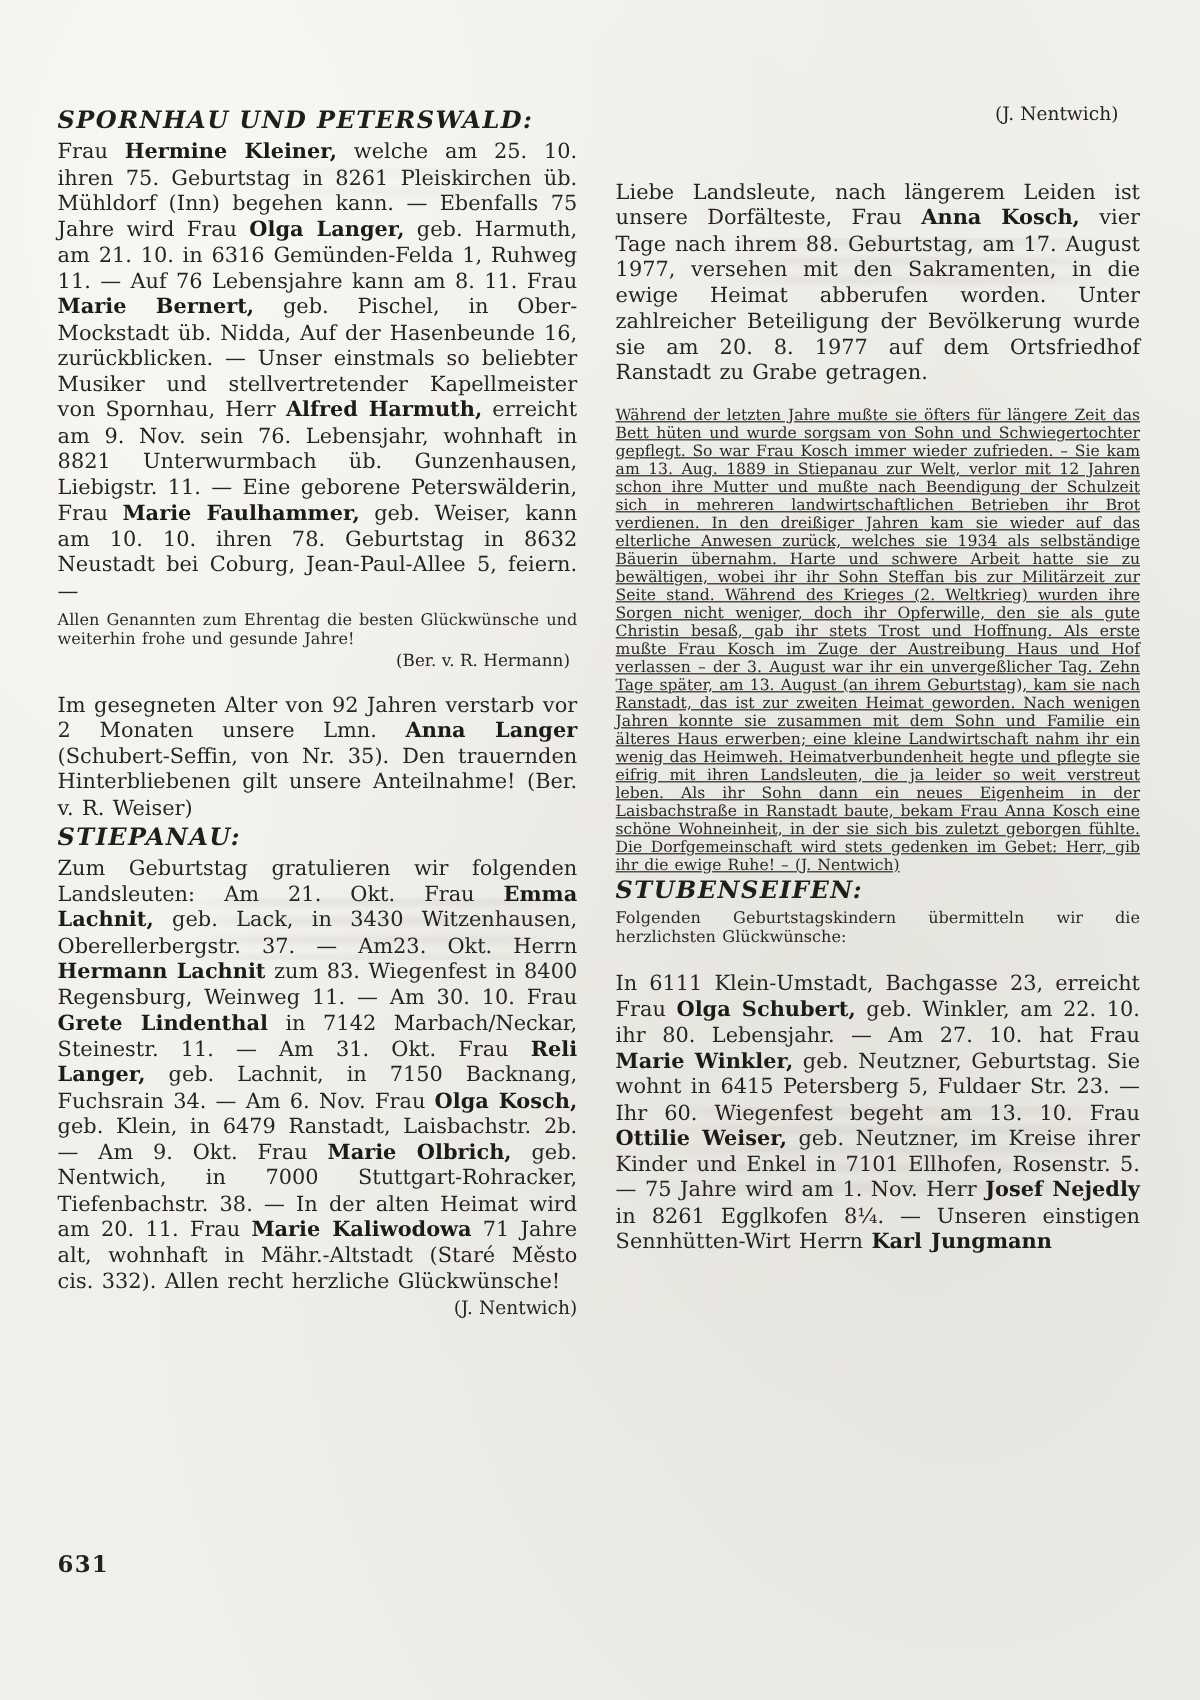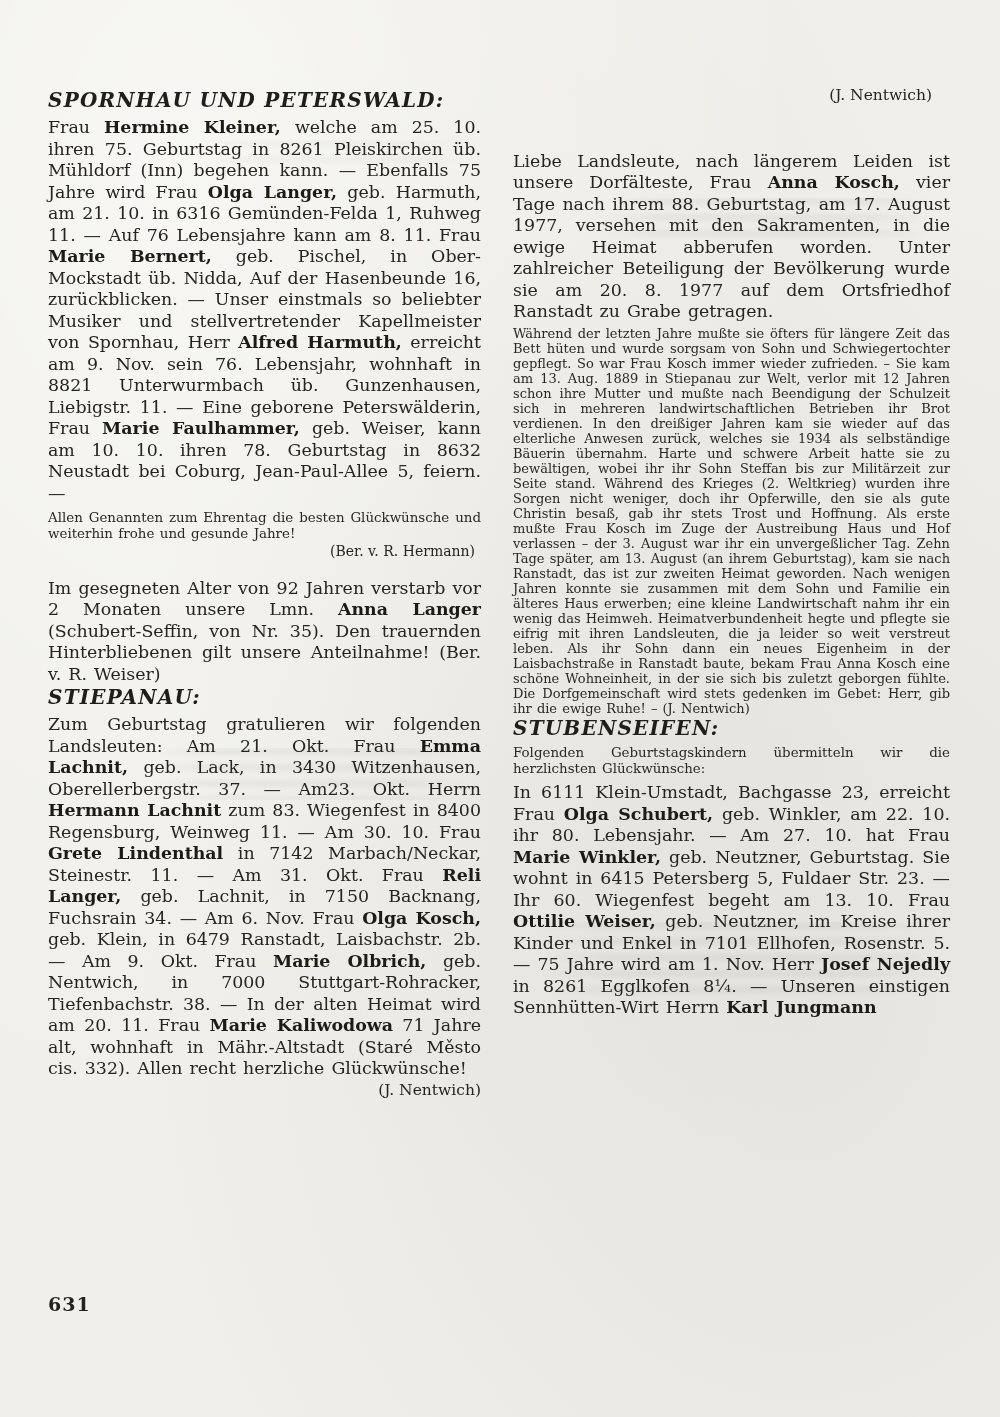--- a/index.html
+++ b/index.html
@@ -53,24 +53,24 @@
     font-size:15.5px;line-height:21.5px;
     color:#262420;
   }
   .credit.small{font-size:14px;line-height:17px;}
   .mt-intro{margin-bottom:4px;}
   .mt-note{margin-top:6px;}
   .obit-left{margin-top:18px;}
   .stiepanau-h{margin-top:52px;}
   .stubenseifen-h{margin-top:90px;margin-bottom:5px;}
   .lead-right{margin-top:44px;}
-  .detail-right{margin-top:3px;}
+  .detail-right{margin-top:16px;text-decoration:underline;}
   .credit-inset{padding-right:18px;}
   .credit-inset-sm{padding-right:6px;}
-  .note-sb{margin-bottom:5px;}
+  .note-sb{margin-bottom:20px;}
 
   .page-number{
     position:absolute;left:48px;top:1293px;
     font-size:19px;font-weight:700;letter-spacing:1px;
     color:#24221d;
   }
 
   
   .ghost{
     position:absolute;

